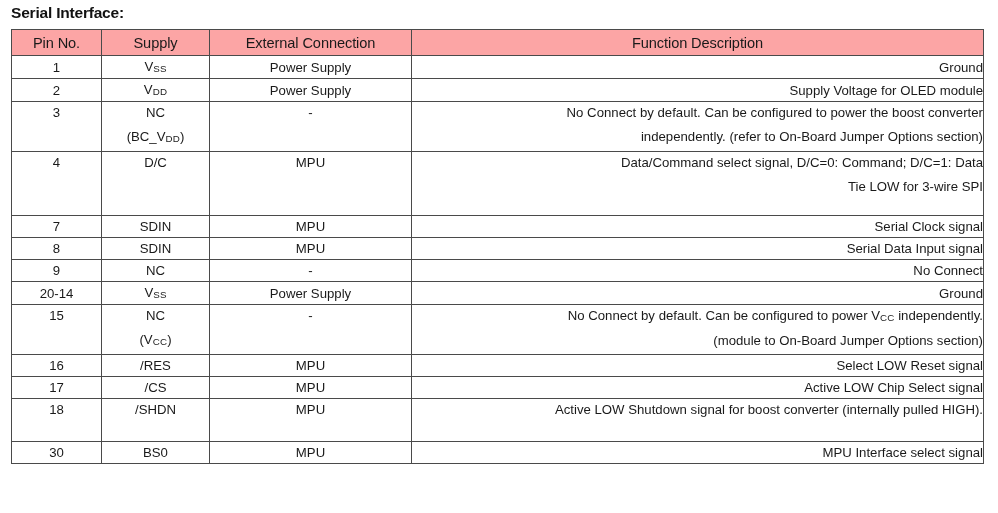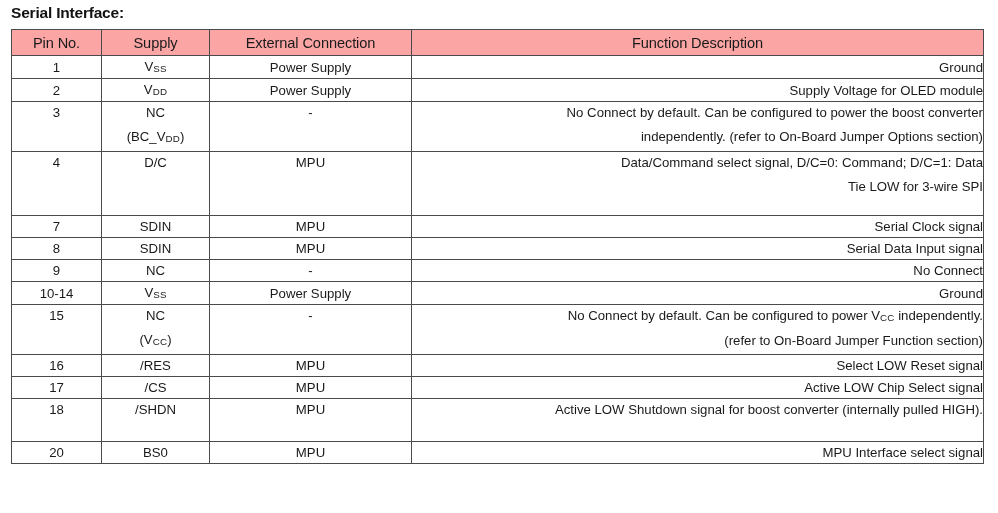--- a/index.html
+++ b/index.html
@@ -213,21 +213,21 @@
           </td>
           <td class="ext">
             <span class="cellbox">-</span>
           </td>
           <td class="desc">
             <span class="cellbox">No Connect</span>
           </td>
         </tr>
         <tr class="r1">
           <td class="pin">
-            <span class="cellbox">10-14</span>
+            <span class="cellbox">20-14</span>
           </td>
           <td class="sym">
             <span class="cellbox">V<sub>SS</sub></span>
           </td>
           <td class="ext">
             <span class="cellbox">Power Supply</span>
           </td>
           <td class="desc">
             <span class="cellbox">Ground</span>
           </td>
@@ -238,21 +238,21 @@
           </td>
           <td class="sym">
             <span class="cellbox">NC</span>
             <span class="line2">(V<sub>CC</sub>)</span>
           </td>
           <td class="ext">
             <span class="cellbox">-</span>
           </td>
           <td class="desc">
             <span class="cellbox">No Connect by default. Can be configured to power V<sub>CC</sub> independently.</span>
-            <span class="line2">(refer to On-Board Jumper Function section)</span>
+            <span class="line2">(module to On-Board Jumper Options section)</span>
           </td>
         </tr>
         <tr class="r1">
           <td class="pin">
             <span class="cellbox">16</span>
           </td>
           <td class="sym">
             <span class="cellbox">/RES</span>
           </td>
           <td class="ext">
@@ -285,21 +285,21 @@
           </td>
           <td class="ext">
             <span class="cellbox">MPU</span>
           </td>
           <td class="desc">
             <span class="cellbox">Active LOW Shutdown signal for boost converter (internally pulled HIGH).</span>
           </td>
         </tr>
         <tr class="r1">
           <td class="pin">
-            <span class="cellbox">20</span>
+            <span class="cellbox">30</span>
           </td>
           <td class="sym">
             <span class="cellbox">BS0</span>
           </td>
           <td class="ext">
             <span class="cellbox">MPU</span>
           </td>
           <td class="desc">
             <span class="cellbox">MPU Interface select signal</span>
           </td>

